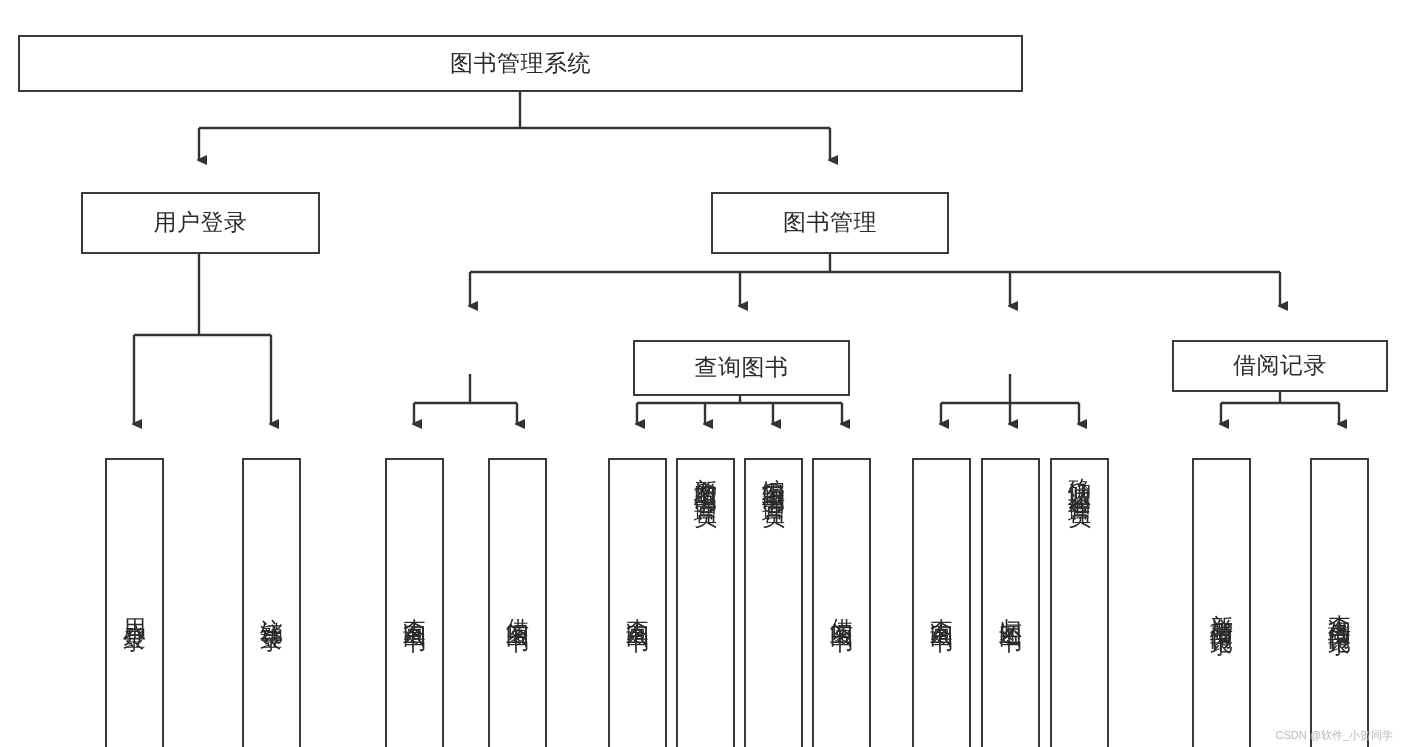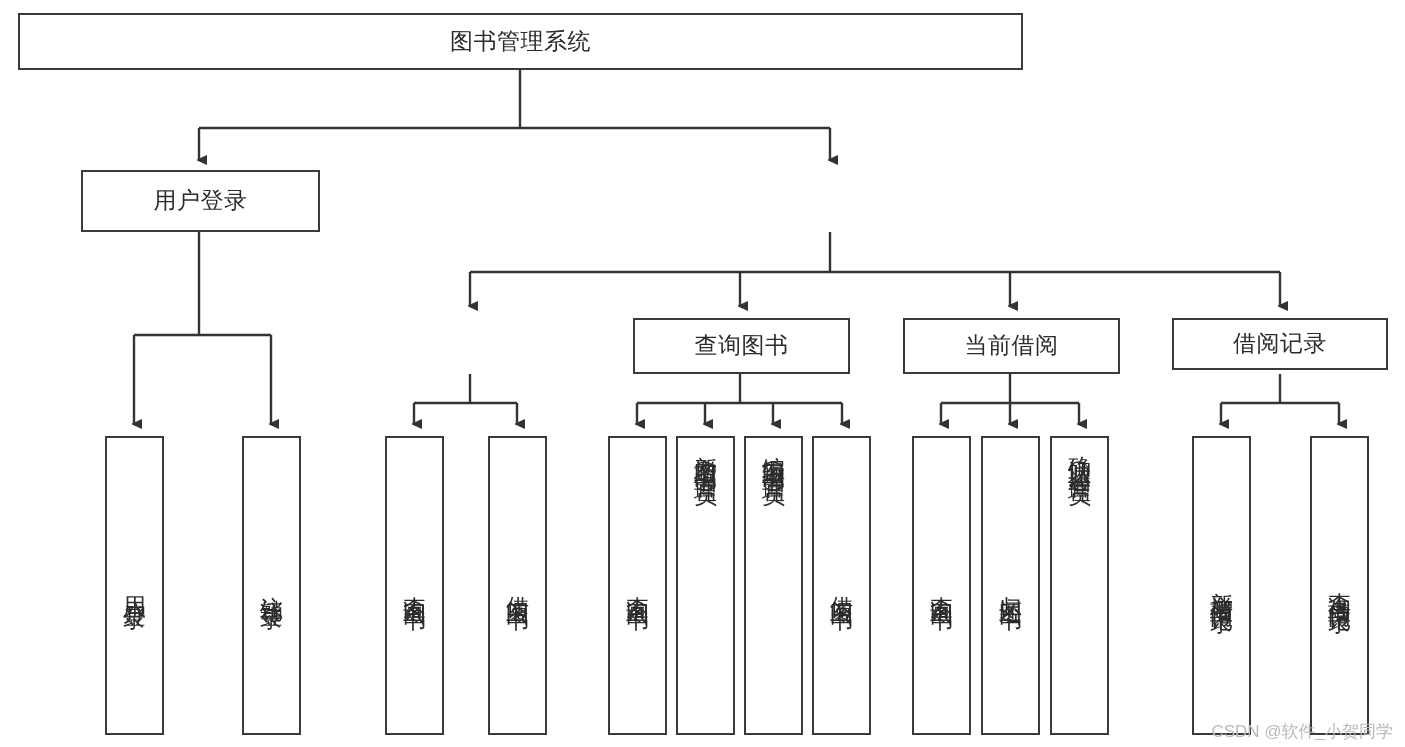--- a/index.html
+++ b/index.html
@@ -28,20 +28,21 @@
   }
   .node {
     position: absolute;
     box-sizing: border-box;
     border: 2px solid #3a3a3a;
     background: #ffffff;
     display: flex;
     align-items: center;
     justify-content: center;
     color: #2b2b2b;
+    margin-top: 22px;
   }
   .node .label {
     display: block;
     text-align: center;
     line-height: 1.18;
     white-space: nowrap;
   }
   
   .node.h .label {
     font-size: 23px;
@@ -66,21 +67,21 @@
     margin: 0 auto;
   }
   .node.v.mid .label {
     margin-top: auto;
     margin-bottom: auto;
   }
   .watermark {
     position: absolute;
     right: 12px;
     bottom: 4px;
-    font-size: 17px;
+    font-size: 11px;
     color: #b9b9b9;
     white-space: nowrap;
     user-select: none;
   }
 </style>
 </head>
 <body>
 
 <div id="canvas">
 
@@ -136,26 +137,26 @@
     </g>
   </svg>
 
   <div class="node h root" style="left:18px; top:13px; width:1005px; height:57px;">
     <span class="label">图书管理系统</span>
   </div>
 
   <div class="node h" style="left:81px; top:170px; width:239px; height:62px;">
     <span class="label">用户登录</span>
   </div>
+  <div class="node h" style="left:711px; top:170px; width:238px; height:62px;">
+    <span class="label">图书管理</span>
+  </div>
 
   <div class="node h" style="left:633px; top:318px; width:217px; height:56px;">
     <span class="label">查询图书</span>
-  </div>
-  <div class="node h" style="left:903px; top:318px; width:217px; height:56px;">
-    <span class="label">当前借阅</span>
   </div>
   <div class="node h" style="left:1172px; top:318px; width:216px; height:52px;">
     <span class="label">借阅记录</span>
   </div>
 
   <div class="node v mid" style="left:105px; top:436px; width:59px; height:299px;">
     <span class="label">用户登录</span>
   </div>
   <div class="node v mid" style="left:242px; top:436px; width:59px; height:299px;">
     <span class="label">注销登录</span>

